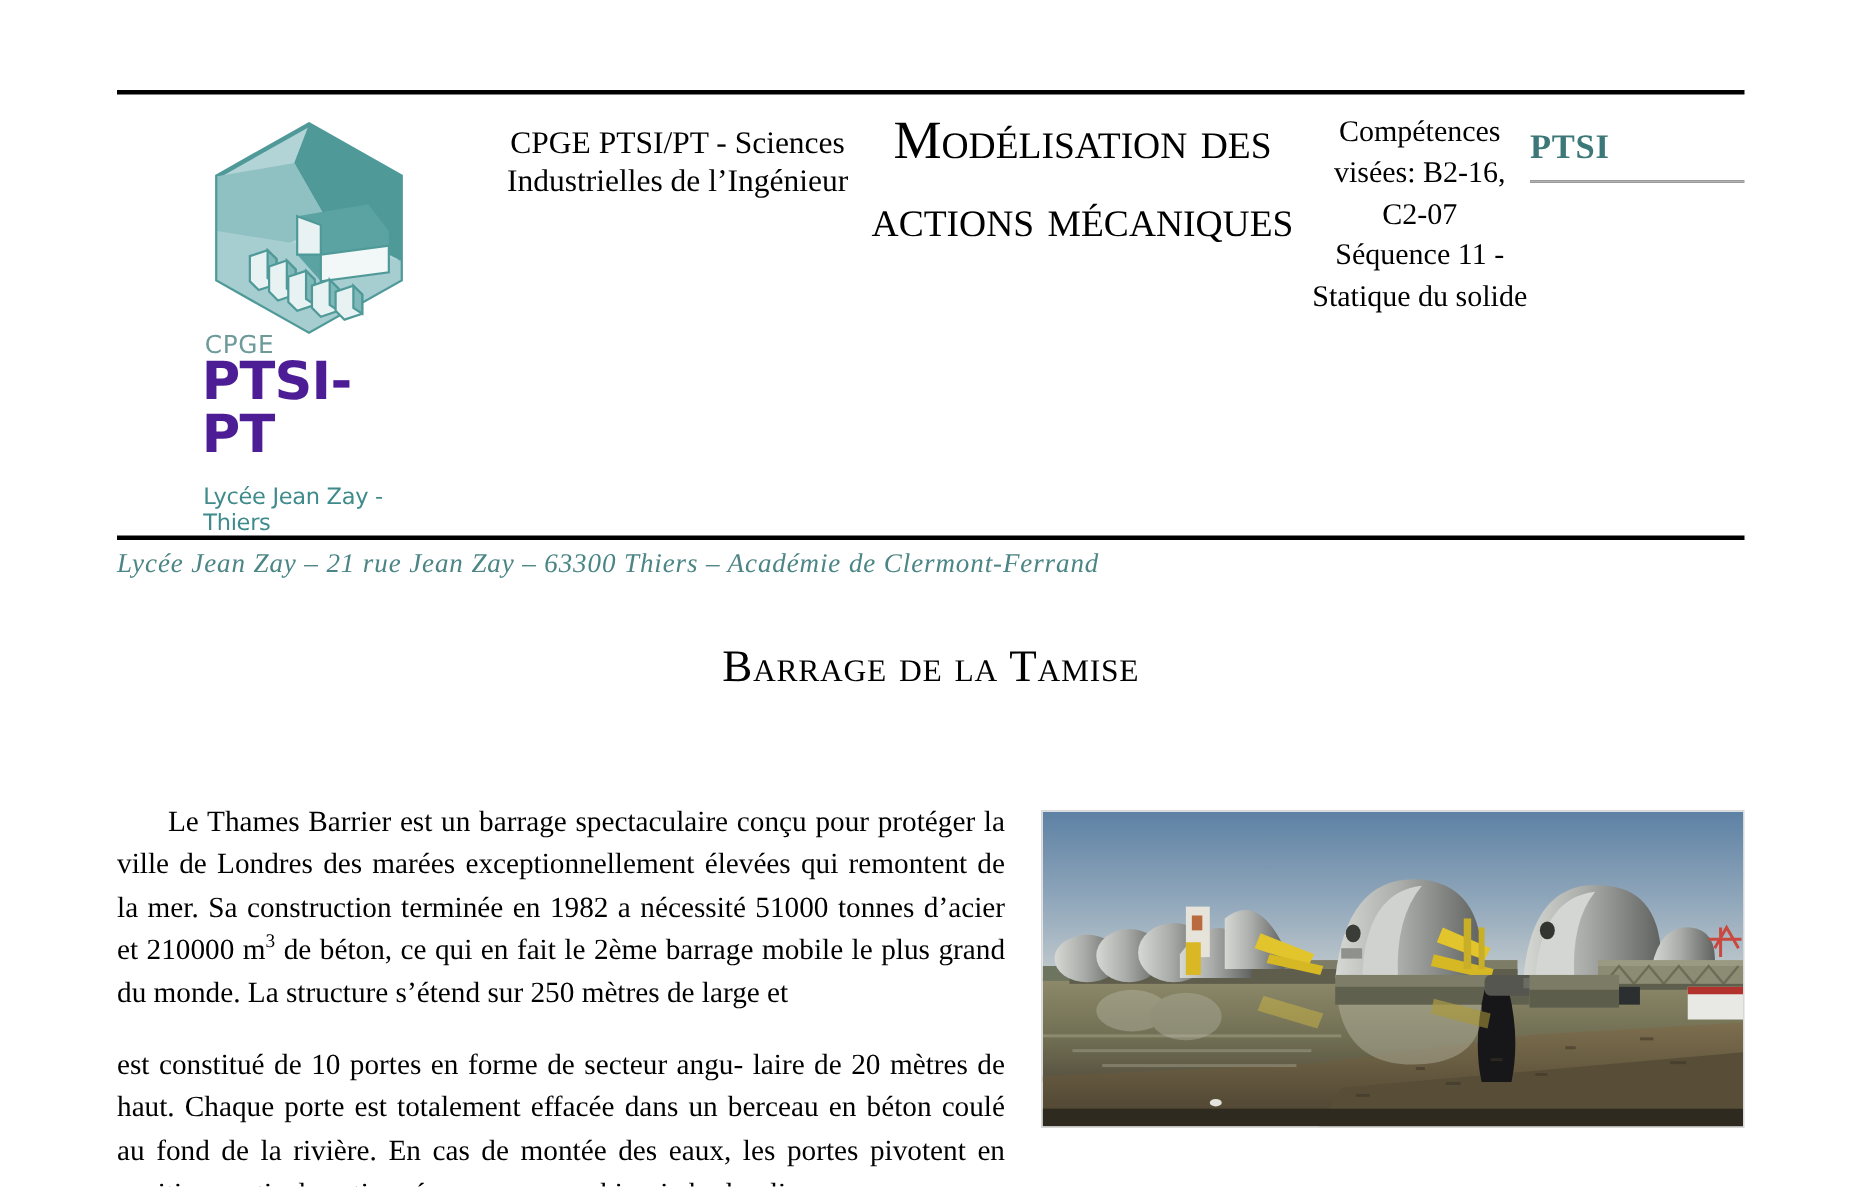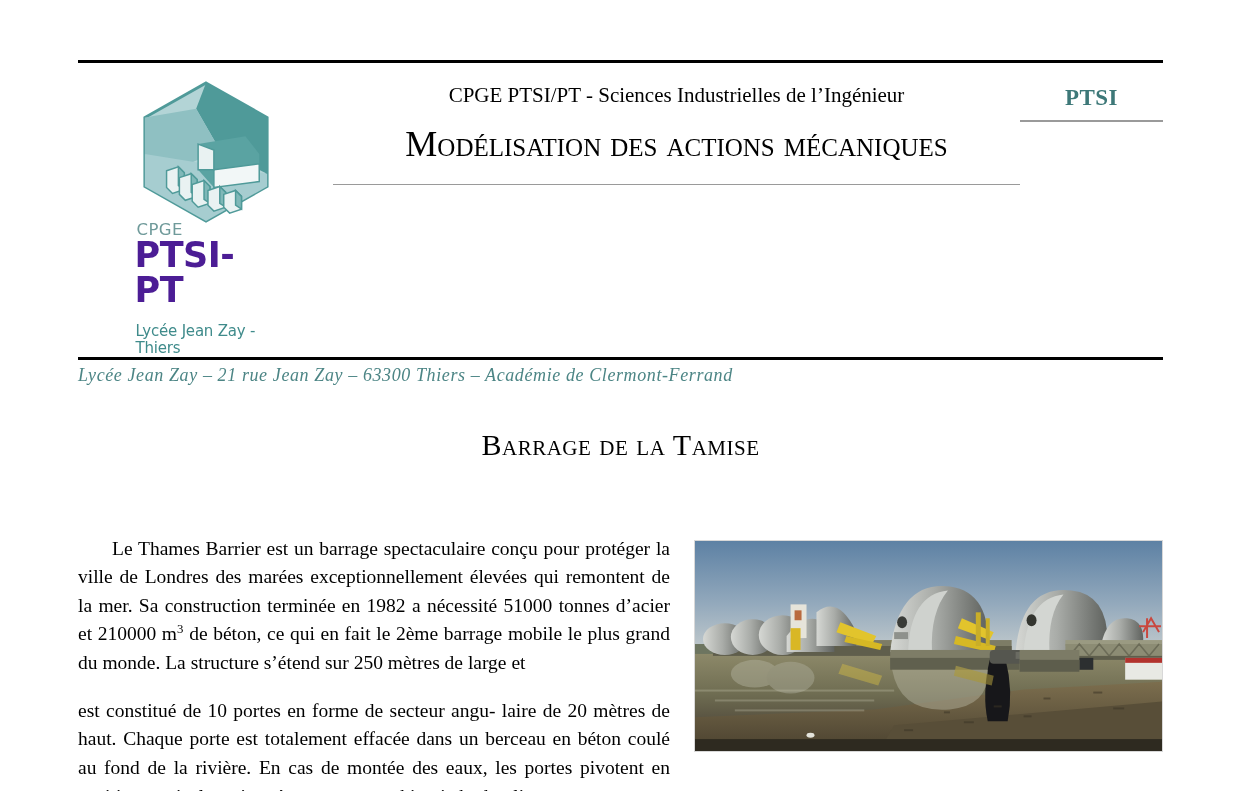--- a/index.html
+++ b/index.html
@@ -42,21 +42,21 @@
     width: 255px;
     flex: 0 0 255px;
     display: flex;
     align-items: flex-end;
     justify-content: center;
     padding-top: 16px;
   }
   .col-center {
     flex: 1 1 auto;
     display: flex;
-    flex-direction: column;
+    flex-direction: row;
   }
   .col-right {
     width: 143px;
     flex: 0 0 143px;
     display: flex;
     flex-direction: column;
   }
 
   
   .logo-block {
@@ -119,21 +119,21 @@
   .hdr-comp {
     text-align: center;
     font-size: 20px;
     line-height: 1.38;
     padding-top: 12px;
     padding-bottom: 14px;
   }
 
   
   .hdr-ptsi {
-    text-align: center;
+    text-align: left;
     font-size: 23px;
     font-weight: bold;
     color: #3d7878;
     padding-top: 22px;
     padding-bottom: 9px;
     letter-spacing: 0.5px;
   }
   .hdr-doc {
     text-align: center;
     font-size: 29px;
@@ -245,20 +245,24 @@
         <div class="logo-cpge">CPGE</div>
         <div class="logo-main">PTSI-PT</div>
         <div class="logo-sub">Lycée Jean Zay - Thiers</div>
       </div>
     </div>
 
     <div class="col-center">
       <div class="hdr-subject">CPGE PTSI/PT - Sciences Industrielles de l’Ingénieur</div>
       <div class="hdr-title">Modélisation des actions mécaniques</div>
       <div class="rule-gray"></div>
+      <div class="hdr-comp">
+        <div>Compétences visées: B2-16, C2-07</div>
+        <div>Séquence 11 - Statique du solide</div>
+      </div>
     </div>
 
     <div class="col-right">
       <div class="hdr-ptsi">PTSI</div>
       <div class="rule-gray"></div>
       <div class="rule-gray"></div>
     </div>
 
   </div>
 

